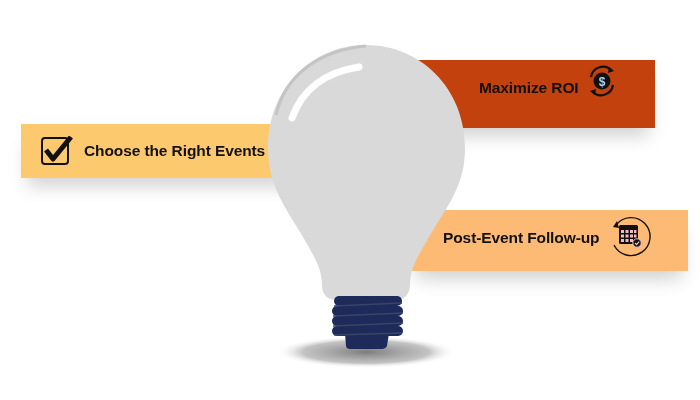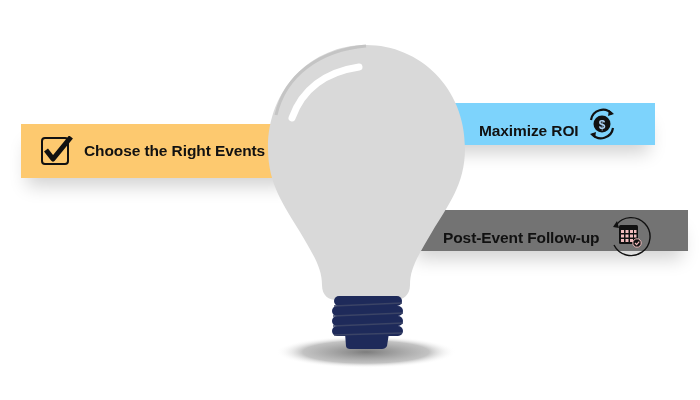--- a/index.html
+++ b/index.html
@@ -13,25 +13,25 @@
     box-shadow: 0 14px 18px -6px rgba(0,0,0,0.18);
   }
   .banner .label {
     font-weight: bold; font-size: 15.5px; color: #111;
     white-space: nowrap; letter-spacing: -0.1px;
   }
   #b-yellow { left: 5px; top: 124px; width: 275px; height: 54px; background: #fdc96f; margin-left: 16px; }
   #b-yellow .icon { position: absolute; left: 19px; top: 12px; }
   #b-yellow .label { position: absolute; left: 63px; top: 18px; }
 
-  #b-blue { left: 400px; top: 60px; width: 255px; height: 42px; background: #7dd3fc; margin-top: 43px; }
+  #b-blue { left: 400px; top: 60px; width: 255px; height: 68px; background: #c2410c; }
   #b-blue .label { position: absolute; left: 79px; top: 19px; }
   #b-blue .icon { position: absolute; left: 184px; top: 3px; }
 
-  #b-pink { left: 410px; top: 210px; width: 278px; height: 41px; background: #737373; }
+  #b-pink { left: 410px; top: 210px; width: 278px; height: 61px; background: #fdba74; }
   #b-pink .label { position: absolute; left: 33px; top: 19px; }
   #b-pink .icon { position: absolute; left: 196px; top: 3px; }
 
   #bulb { position: absolute; left: 0; top: 0; }
 </style>
 </head>
 <body>
 
 <div class="banner" id="b-blue">
   <span class="label">Maximize ROI</span>

